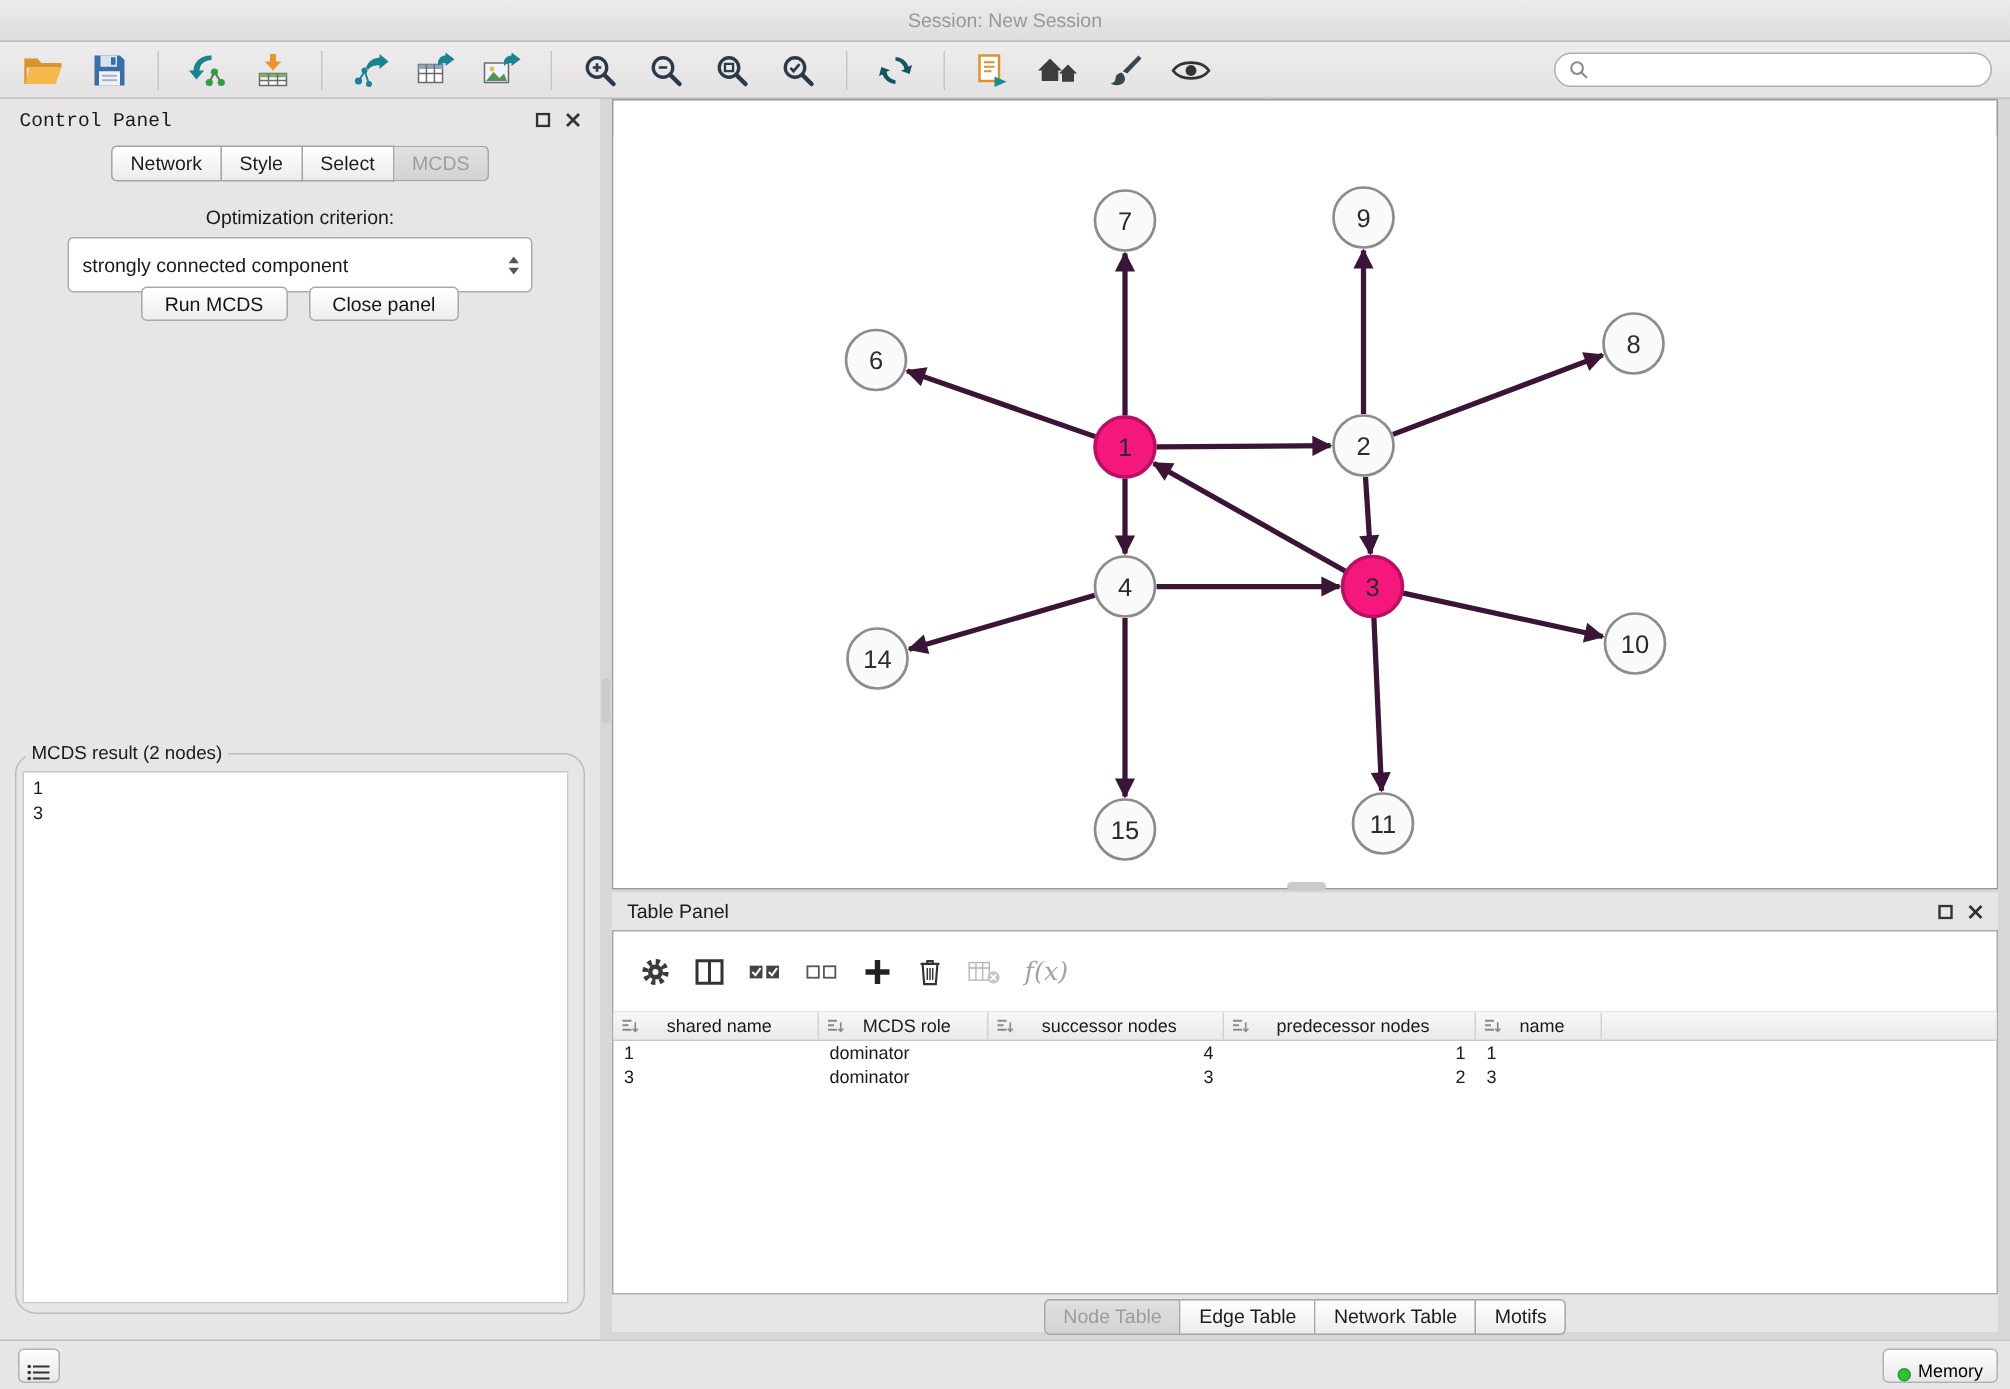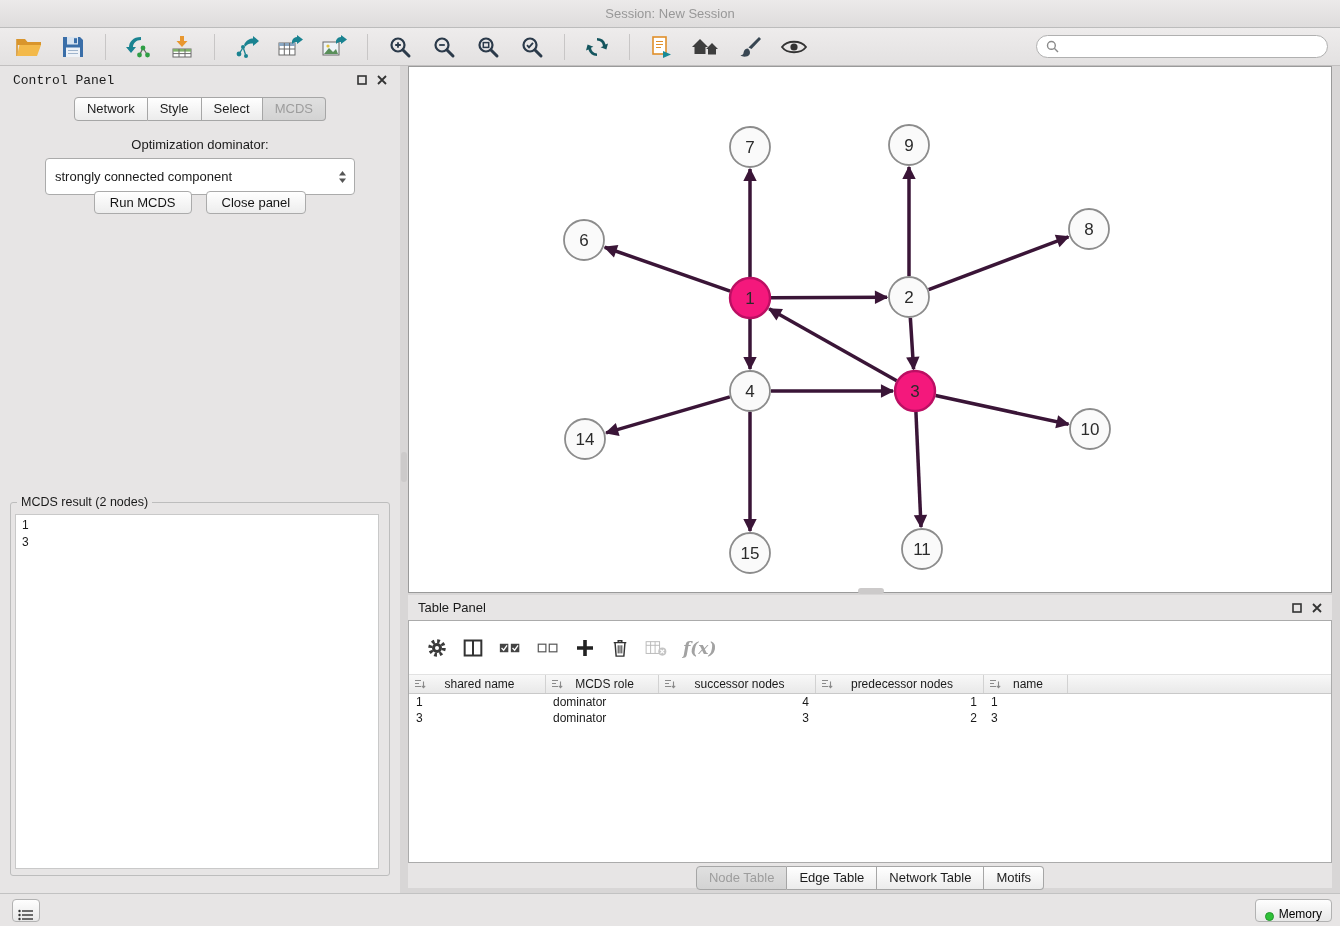--- a/index.html
+++ b/index.html
@@ -41,21 +41,21 @@
   .opt-select { position:absolute; top:92px; left:45px; width:310px; height:37px; background:#fff;
     border:1px solid #ababab; border-radius:4px; display:flex; align-items:center;
     padding:0 7px 0 9px; font-size:13px; }
   .opt-select .stepper { margin-left:auto; }
   .cp-buttons { position:absolute; top:125px; left:0; right:0; display:flex;
     justify-content:center; gap:14px; }
   .aqua-btn { height:23px; padding:0 15px; font-size:13px; border:1px solid #ababab;
     border-radius:4px; background:linear-gradient(#ffffff,#ededed); font-family:inherit;
     color:#141414; cursor:default; }
   .mcds-fieldset { position:absolute; left:10px; top:436px; width:380px; height:374px;
-    border:1px solid #bdbdbd; border-radius:3px; }
+    border:1px solid #bdbdbd; border-radius:14px; }
   .mcds-legend { position:absolute; top:-8px; left:6px; background:#e7e5e5; padding:0 4px;
     font-size:12.5px; }
   .mcds-text { position:absolute; left:4px; right:10px; top:11px; bottom:6px; background:#fff;
     border:1px solid #c9c9c9; font-size:12px; line-height:17px; padding:2px 6px; }
 
   
   .network-window { position:absolute; left:408px; top:66px; width:924px; height:527px;
     background:#fff; border:1px solid #9a9a9a; }
   .net-titlebar { position:relative; height:23px; background:linear-gradient(#f3f3f3,#d8d8d8);
     border-bottom:1px solid #a8a8a8; display:flex; align-items:center; justify-content:center;
@@ -75,21 +75,21 @@
     background:#cccaca; border-radius:3px; }
 
   
   .table-panel { position:absolute; left:408px; top:595px; width:924px; height:293px;
     background:#e7e5e5; }
   .tp-header { height:25px; display:flex; align-items:center; padding:0 10px; font-size:13px; }
   .tp-body { position:absolute; left:0; top:25px; width:924px; height:243px; background:#fff;
     border:1px solid #ababab; }
   .tp-toolbar { height:54px; border-bottom:1px solid #e2e2e2; display:flex; align-items:center;
     padding-left:18px; gap:16px; }
-  .tpb { background:none; border:none; padding:0; display:flex; align-items:center; cursor:default;font-weight:bold; }
+  .tpb { background:none; border:none; padding:0; display:flex; align-items:center; cursor:default; }
   .fx { font-family:"DejaVu Serif",serif; font-style:italic; font-size:17px; color:#a2a2a2; }
   .thead { display:flex; height:19px; background:linear-gradient(#f8f8f8,#e9e9e9);
     border-bottom:1px solid #c9c9c9; }
   .thcell { display:flex; align-items:center; border-right:1px solid #d2d2d2; font-size:12px;
     padding-left:5px; }
   .thlabel { flex:1; text-align:center; padding-right:12px; }
   .c0 { width:137px; } .c1 { width:113px; } .c2 { width:157px; } .c3 { width:168px; } .c4 { width:84px; }
   .trow { display:flex; height:16px; font-size:12px; align-items:center; }
   .tcell { padding:0 7px; white-space:nowrap; overflow:hidden; }
   .tcell.c2, .tcell.c3 { text-align:right; }
@@ -293,21 +293,21 @@
           </svg>
         </span>
     </span>
   </div>
   <div class="seg cp-tabs">
     <div class="tab">Network</div>
     <div class="tab">Style</div>
     <div class="tab">Select</div>
     <div class="tab active">MCDS</div>
   </div>
-  <div class="opt-label">Optimization dominator:</div>
+  <div class="opt-label">Optimization criterion:</div>
   <div class="opt-select">
     <span>strongly connected component</span>
     <span class="stepper">
         <svg width="9" height="14" viewBox="0 0 9 14">
           <path d="M4.5 1 L8 5.5 H1 z" fill="#555"></path>
           <path d="M4.5 13 L1 8.5 h7 z" fill="#555"></path>
         </svg>
       </span>
   </div>
   <div class="cp-buttons">

